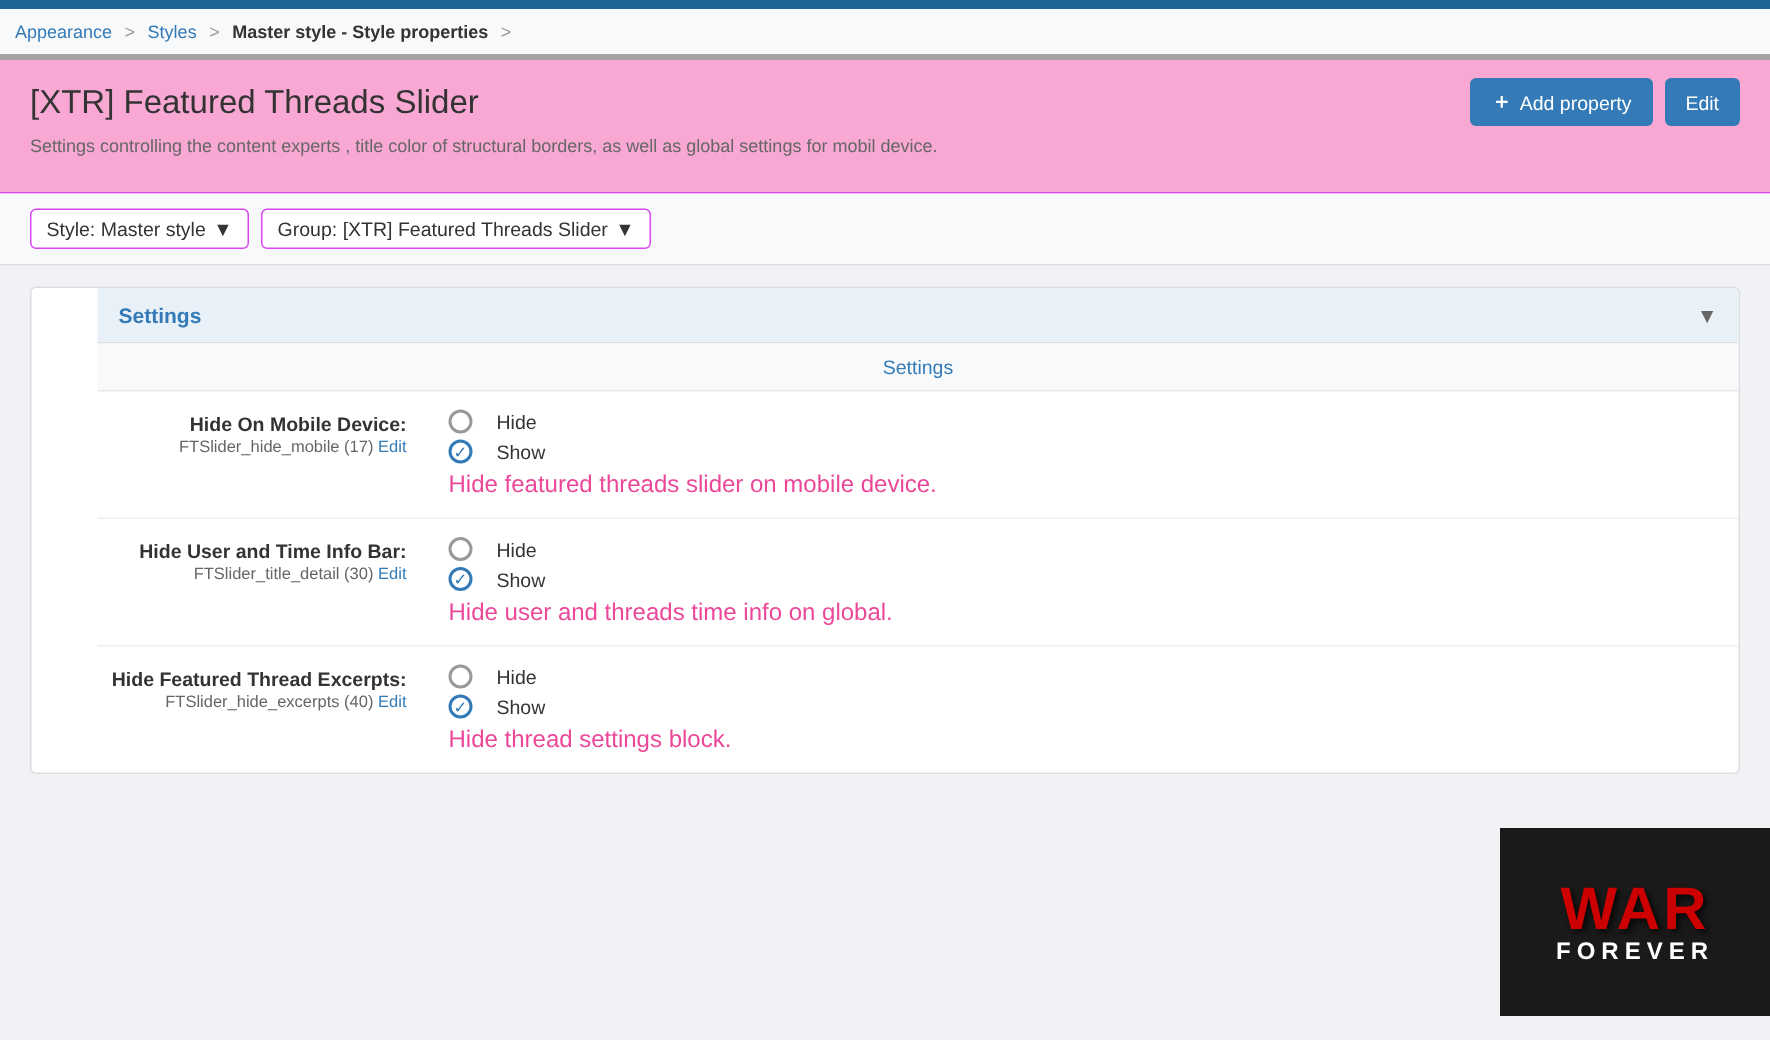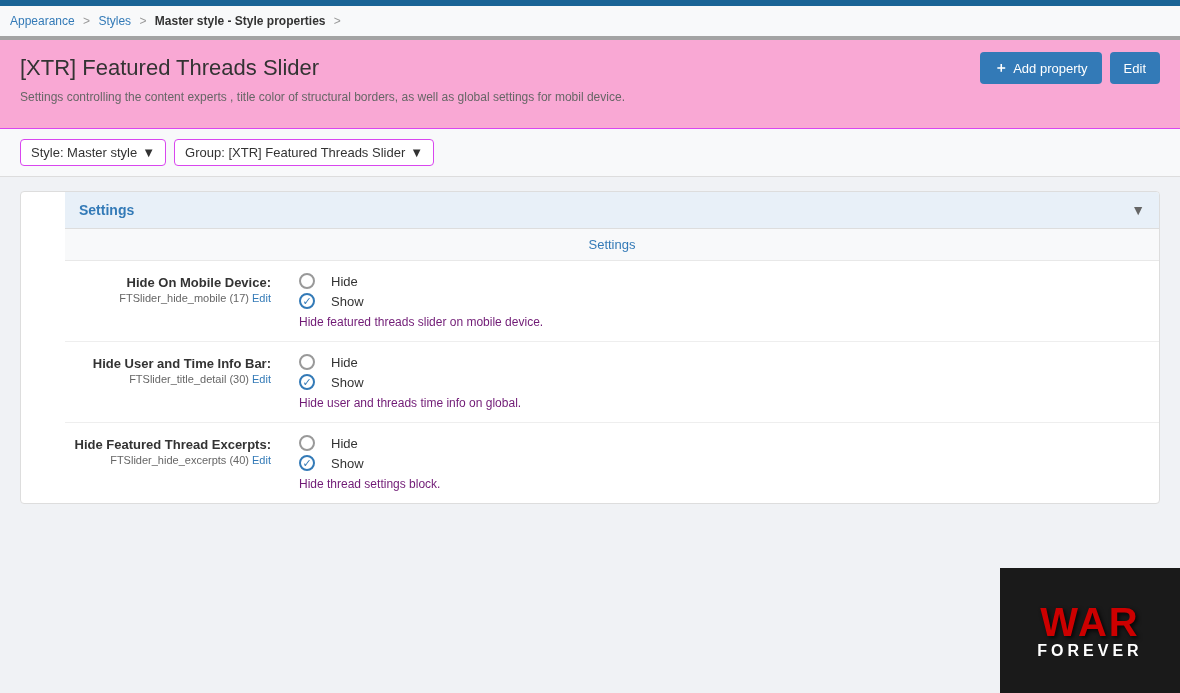--- a/index.html
+++ b/index.html
@@ -230,28 +230,28 @@
       border: 2px solid #337ab7;
       display: inline-flex;
       align-items: center;
       justify-content: center;
       flex-shrink: 0;
       color: #337ab7;
       font-size: 11px;
     }
 
     .hint-text {
-      font-size: 12px;
-      color: #701a75;
+      font-size: 16px;
+      color: #ec4899;
       margin-top: 6px;
     }
 
     .watermark {
       position: fixed;
-      bottom: 0;
+      bottom: 16px;
       right: 0;
       width: 180px;
       height: 125px;
       background: #1a1a1a;
       display: flex;
       align-items: center;
       justify-content: center;
       overflow: hidden;
     }
 

